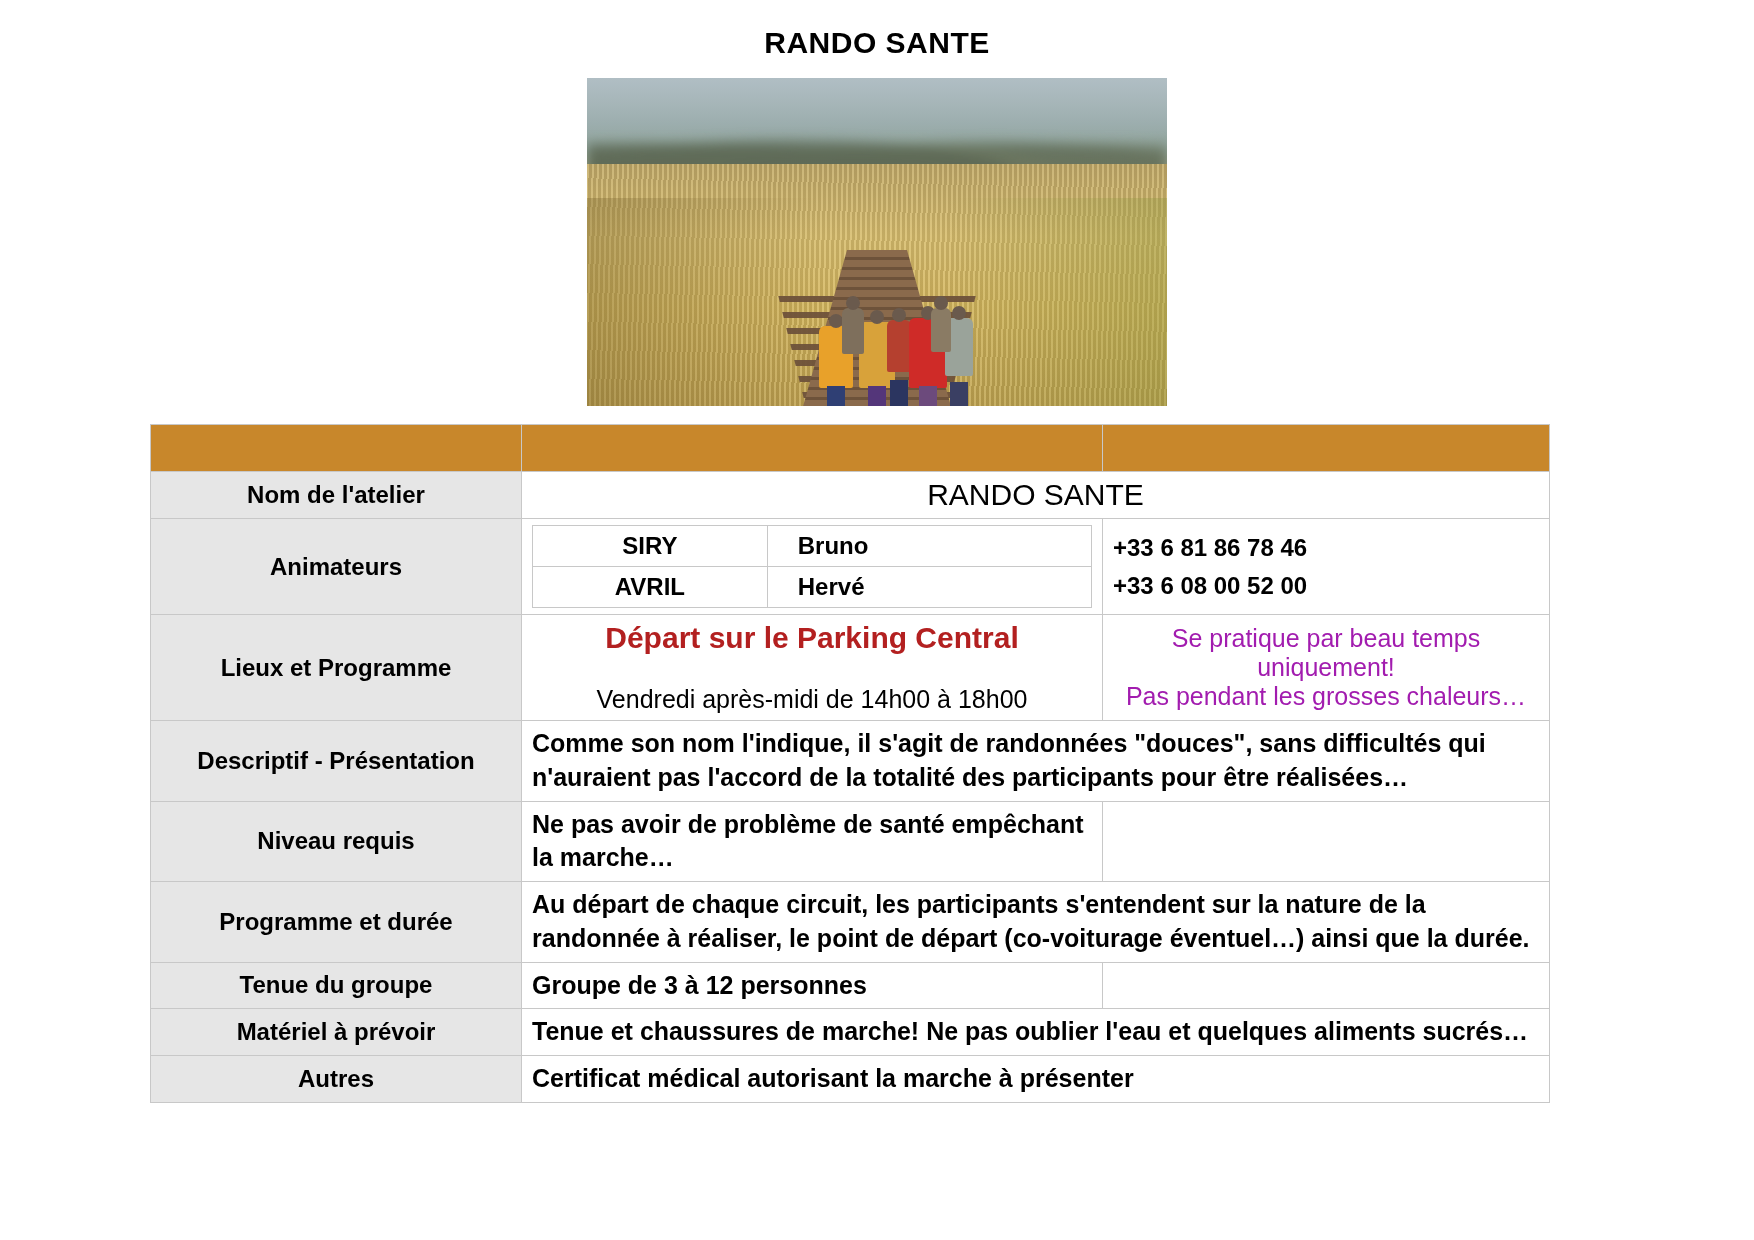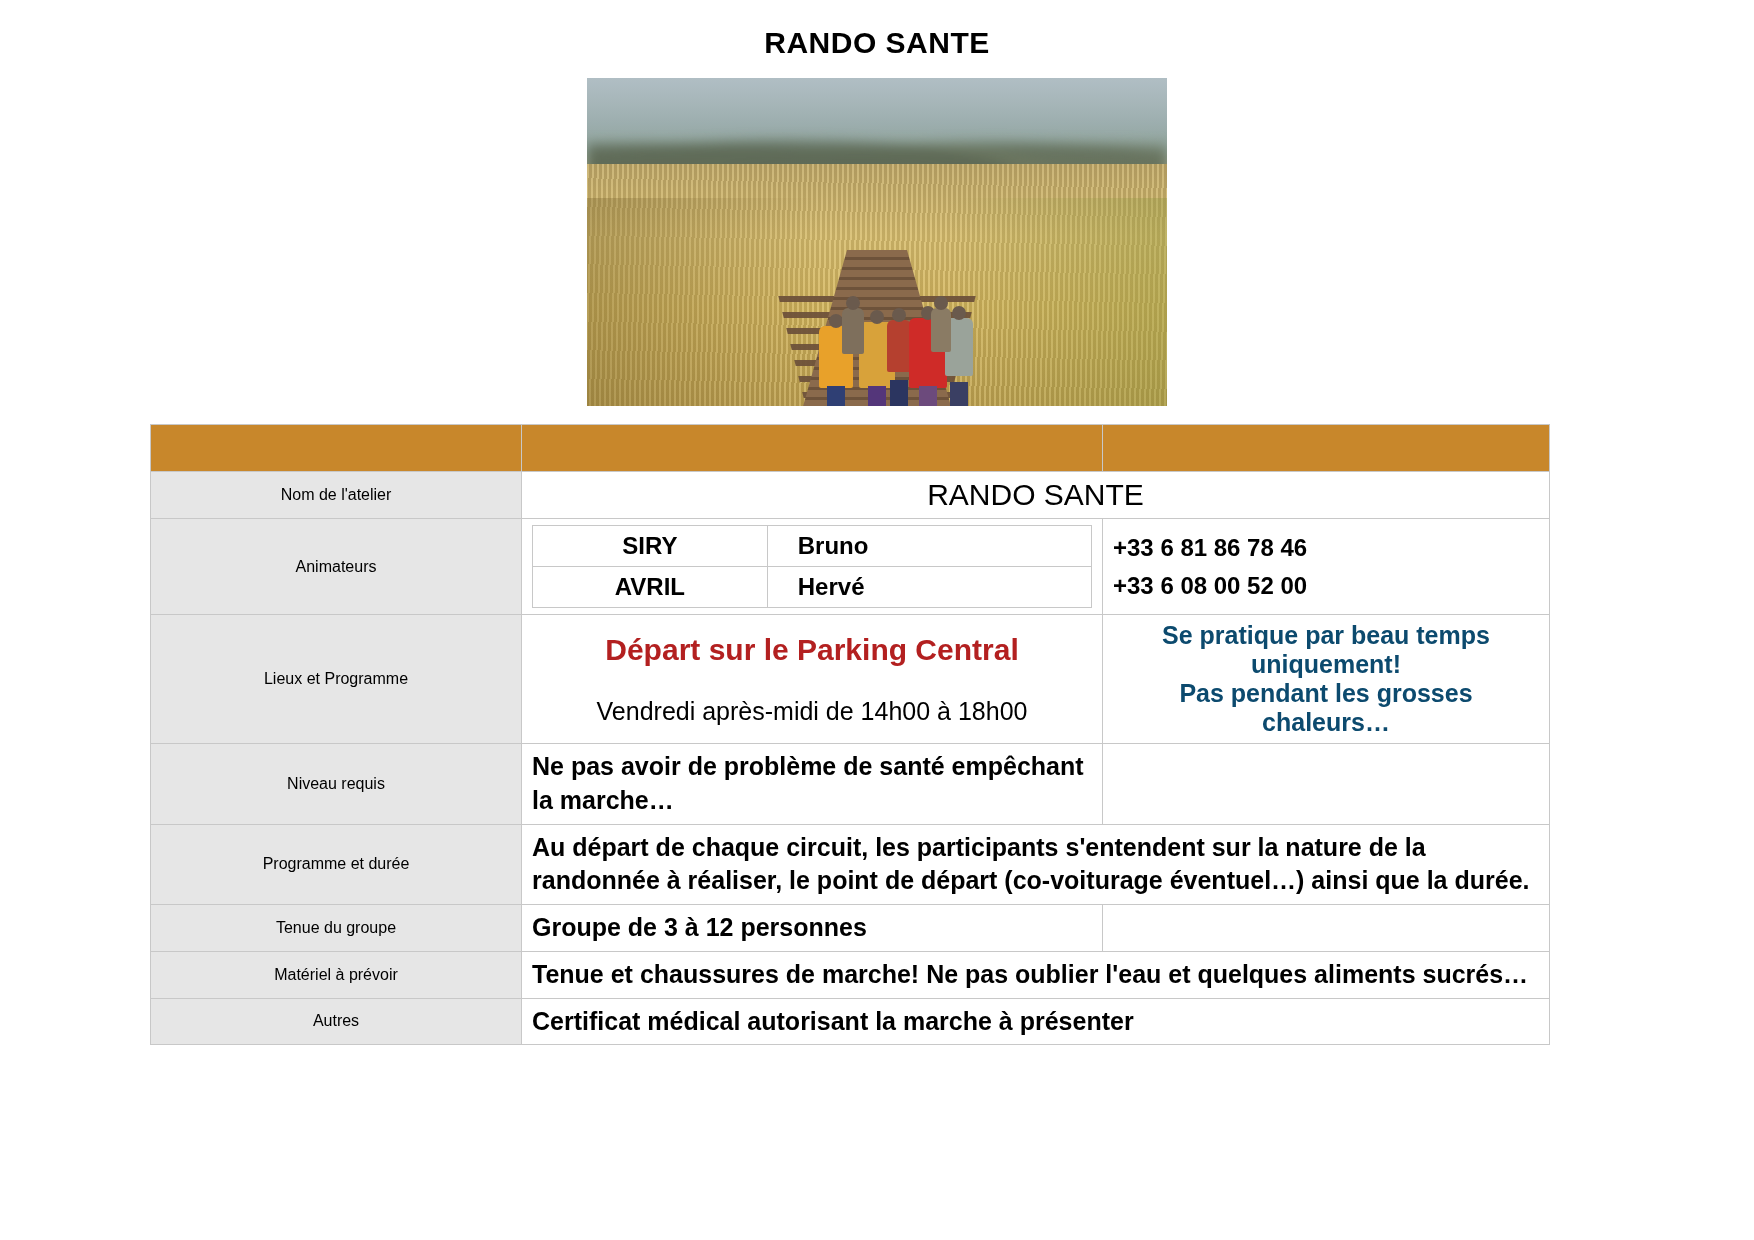--- a/index.html
+++ b/index.html
@@ -148,34 +148,34 @@
   }
   .band td {
     background: #c8872b;
     height: 34px;
     border: 1px solid #b07b27;
     padding: 0;
   }
   .label-cell {
     background: #e6e6e6;
     text-align: center;
-    font-weight: normal;
-    font-size: 16px;
+    font-weight: bold;
+    font-size: 24px;
     width: 350px;
     font-family: "Liberation Sans", sans-serif;
   }
   .center { text-align: center; }
   .big-center {
     text-align: center;
     font-size: 30px;
     font-weight: normal;
   }
   .red-bold {
-    color: #0c4a6e;
-    font-weight: bold;
+    color: #a21caf;
+    font-weight: normal;
   }
   .red-title {
     color: #b32020;
     font-weight: bold;
     font-size: 30px;
     text-align: center;
   }
   .sub-center {
     text-align: center;
     font-size: 25px;
@@ -285,20 +285,24 @@
         <td>
           <div class="red-title">Départ sur le Parking Central</div>
           <div class="sub-center" style="margin-top:30px;">Vendredi après-midi de 14h00 à 18h00</div>
         </td>
         <td>
           <div class="red-bold center" style="font-size:25px;">Se pratique par beau temps uniquement!</div>
           <div class="red-bold center" style="font-size:25px;">Pas pendant les grosses chaleurs…</div>
         </td>
       </tr>
 
+      <tr>
+        <td class="label-cell">Descriptif - Présentation</td>
+        <td class="desc" colspan="2">Comme son nom l'indique, il s'agit de randonnées "douces", sans difficultés qui n'auraient pas l'accord de la totalité des participants pour être réalisées…</td>
+      </tr>
 
       <tr>
         <td class="label-cell">Niveau requis</td>
         <td class="desc">Ne pas avoir de problème de santé empêchant la marche…</td>
         <td></td>
       </tr>
 
       <tr>
         <td class="label-cell">Programme et durée</td>
         <td class="desc" colspan="2">Au départ de chaque circuit, les participants s'entendent sur la nature de la randonnée à réaliser, le point de départ (co-voiturage éventuel…) ainsi que la durée.</td>

